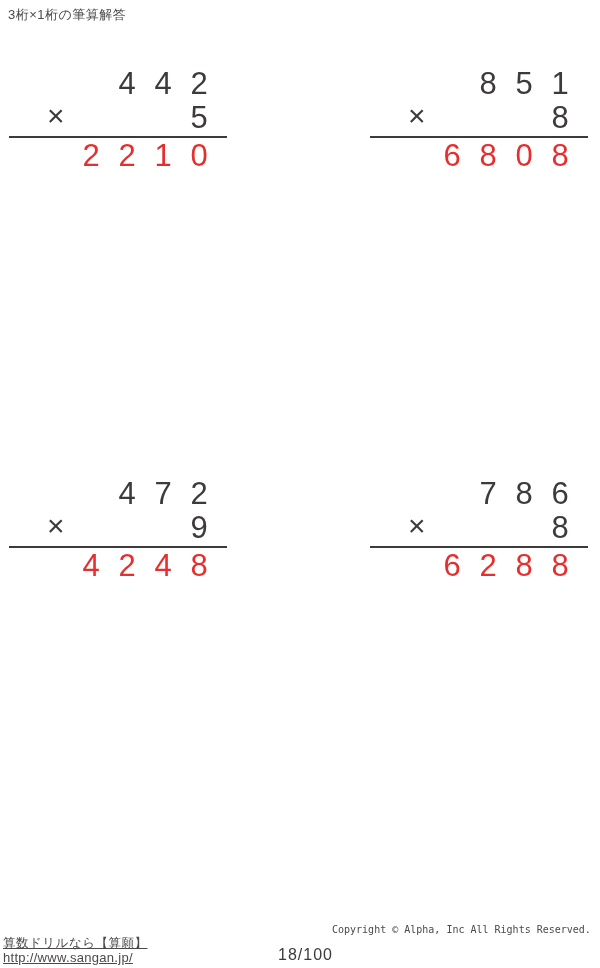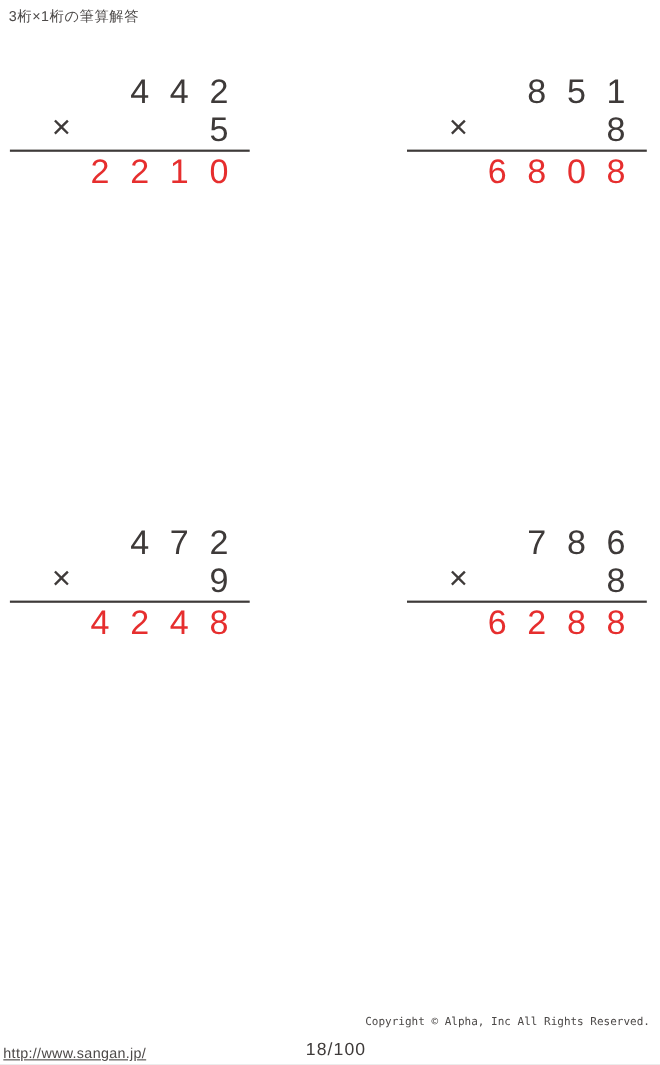--- a/index.html
+++ b/index.html
@@ -157,17 +157,18 @@
     </div>
     <div class="rule"></div>
     <div class="digit-row product-row">
       <span class="cell">6</span>
       <span class="cell">2</span>
       <span class="cell">8</span>
       <span class="cell">8</span>
     </div>
   </div>
 
+  <a class="footer-site">算数ドリルなら【算願】</a>
   <a class="footer-url">http://www.sangan.jp/</a>
   <div class="page-number">18/100</div>
   <div class="copyright">Copyright © Alpha, Inc All Rights Reserved.</div>
 
 </div>
 
 </body></html>

